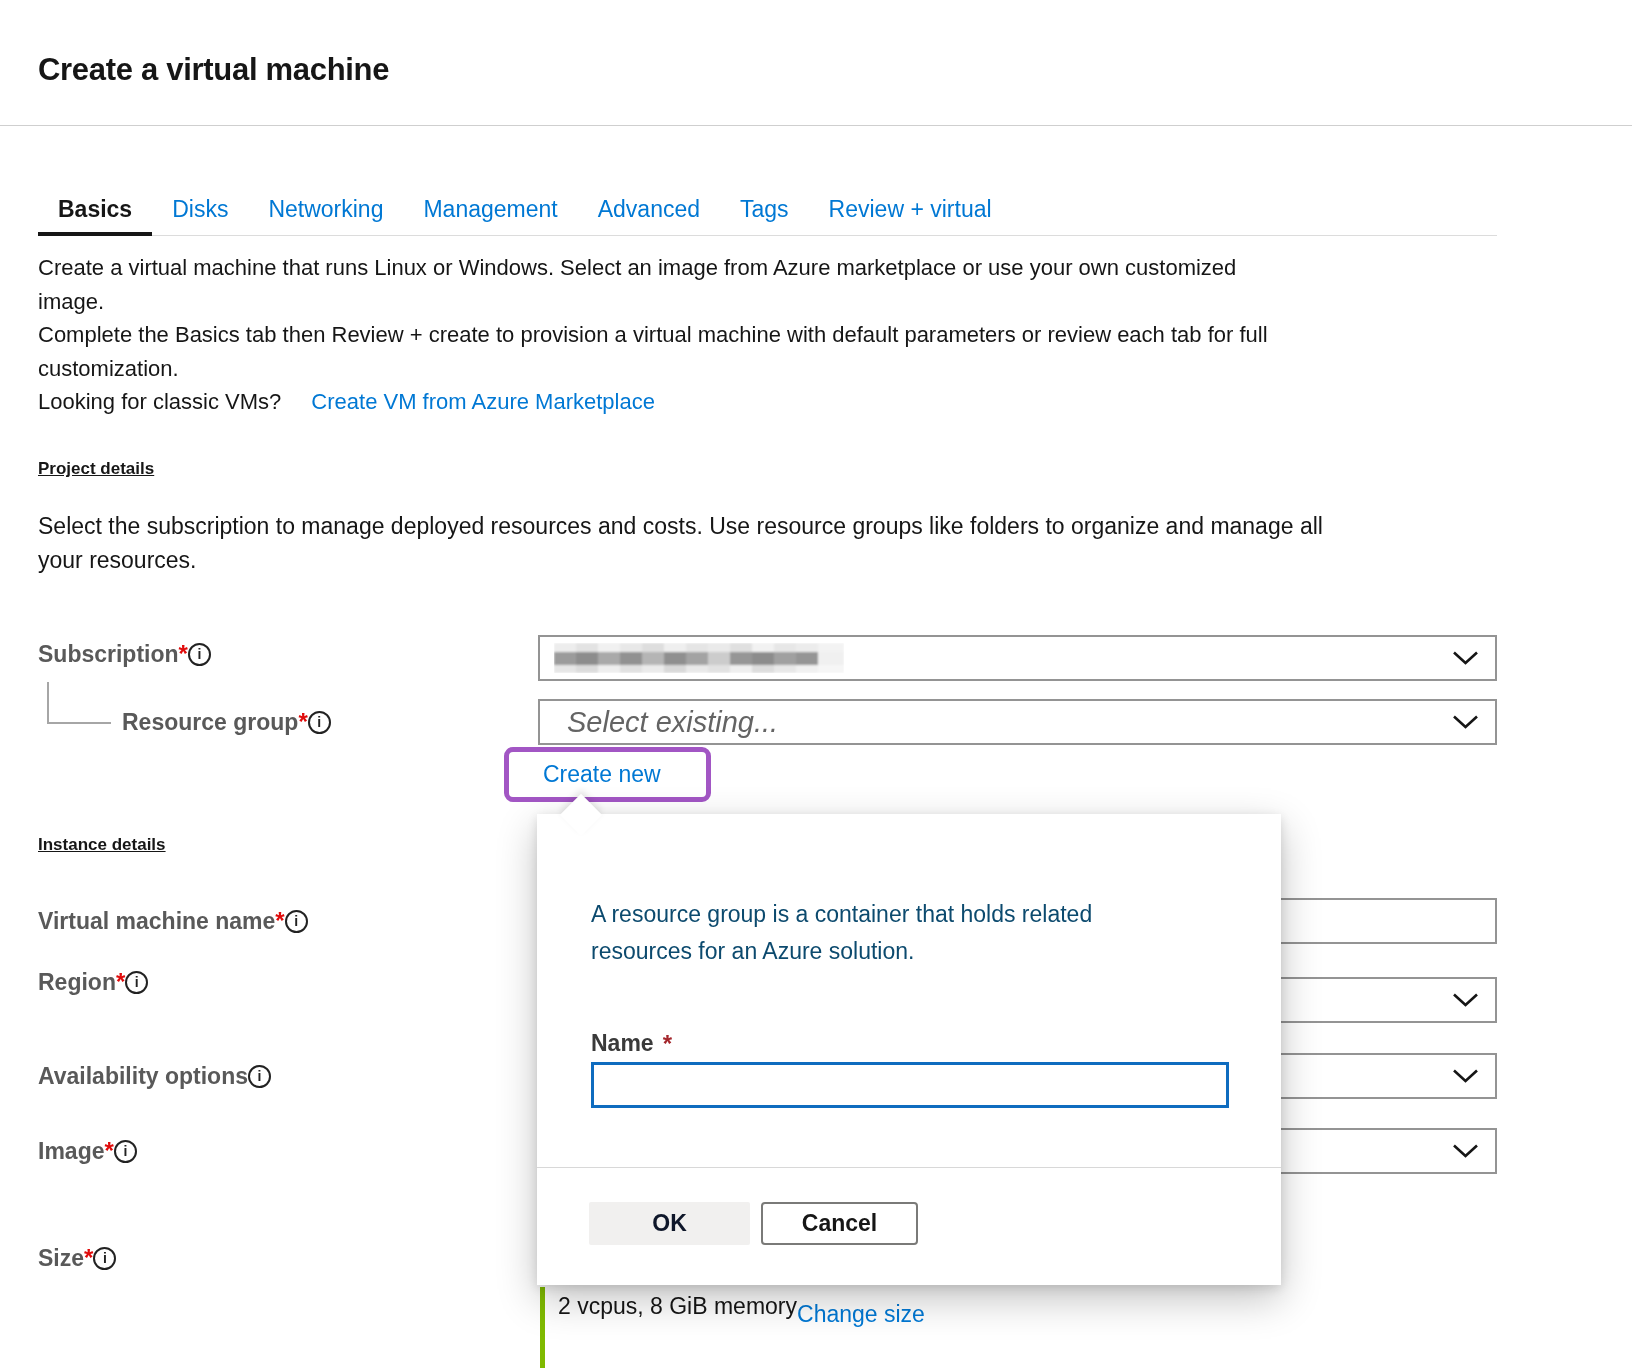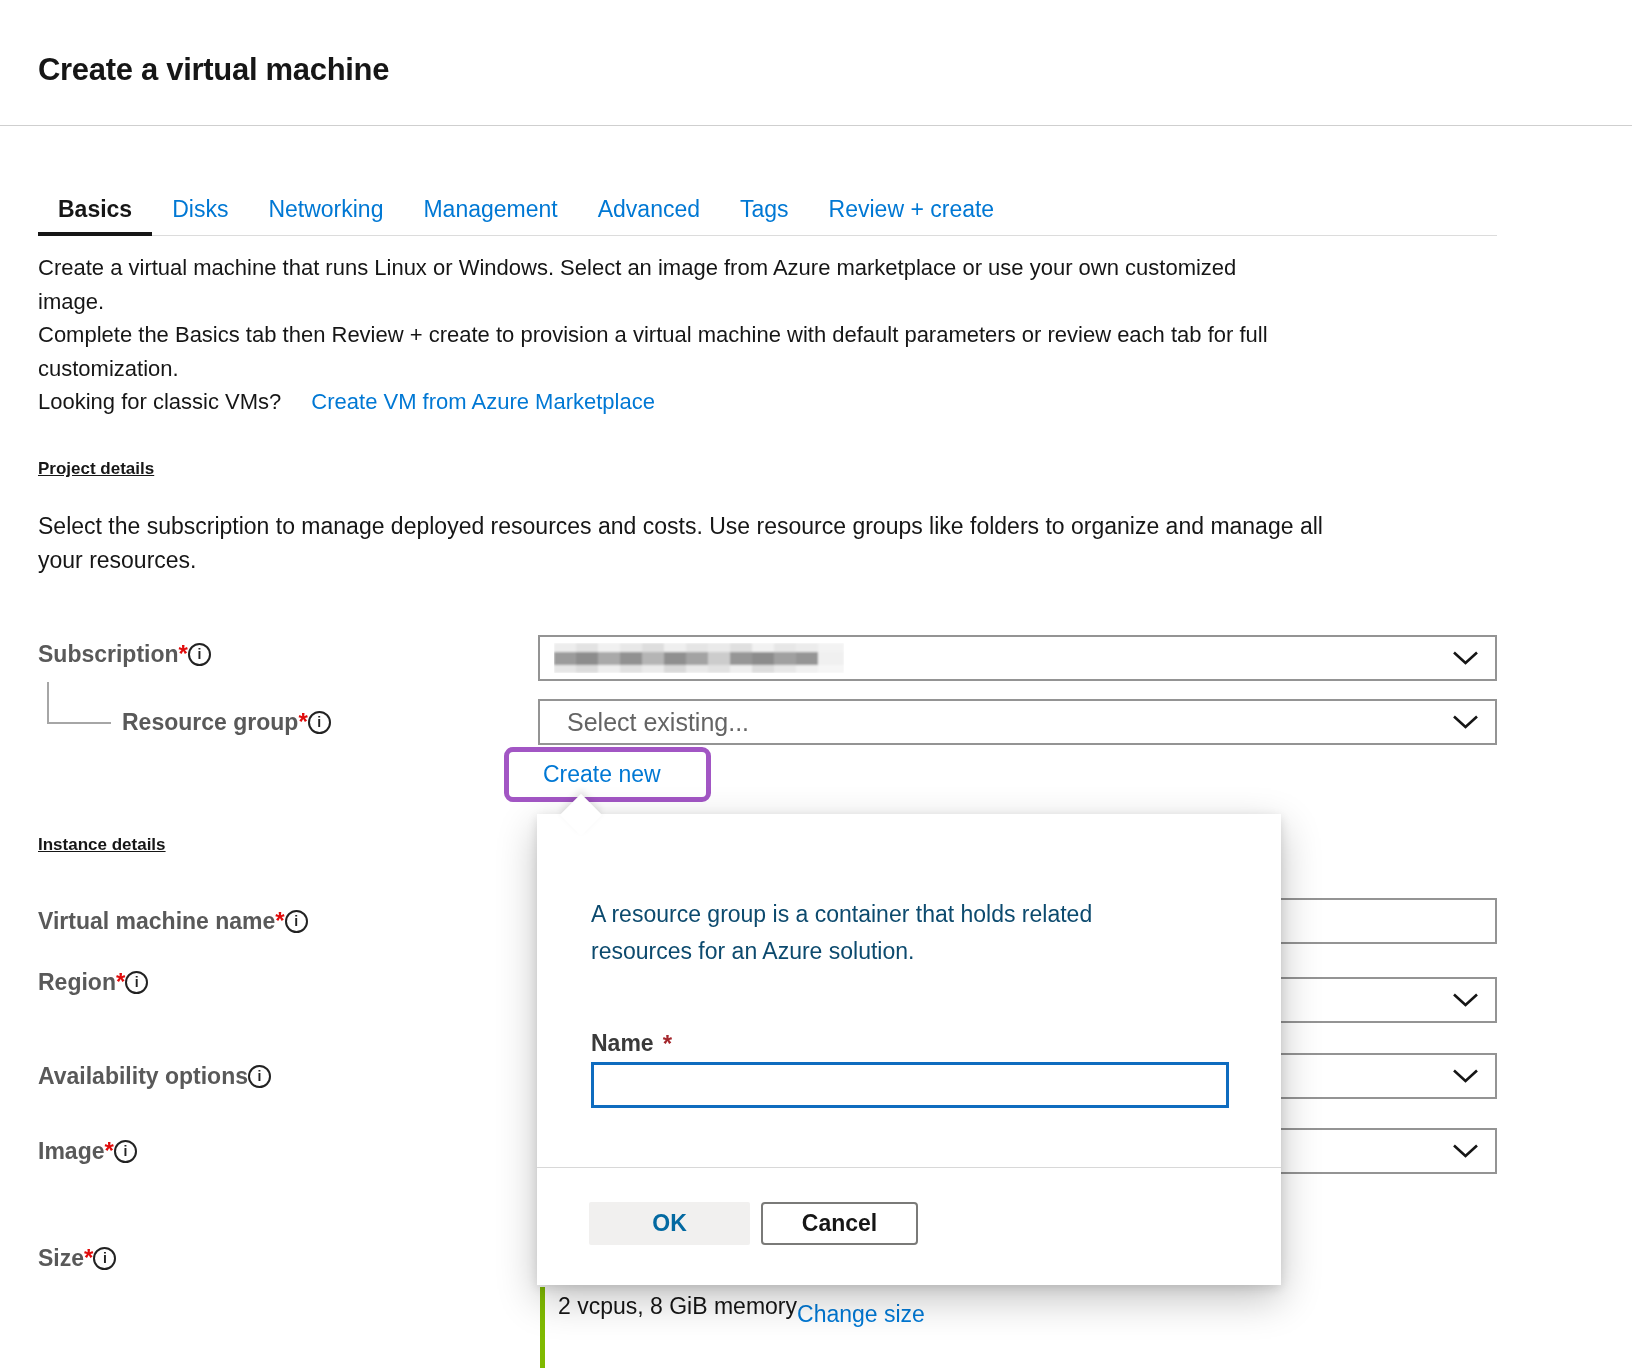--- a/index.html
+++ b/index.html
@@ -34,21 +34,21 @@
   .req{color:#e00b0b;font-weight:700;font-size:24px;line-height:1;}
   .req.dark{color:#a4262c;}
   .info{display:inline-flex;align-items:center;justify-content:center;width:23px;height:23px;
         border:2px solid #222;border-radius:50%;font-size:14px;line-height:1;color:#222;
         font-weight:600;box-sizing:border-box;cursor:pointer;}
 
   
   .field-box{box-sizing:border-box;left:538px;width:959px;height:46px;background:#fff;
              border:2px solid #949494;cursor:pointer;}
   .chev{position:absolute;right:16px;top:50%;transform:translateY(-50%);display:flex;}
-  .placeholder{position:absolute;left:27px;top:0;line-height:42px;font-size:25px;color:#646464;}
+  .placeholder{position:absolute;left:27px;top:0;line-height:42px;font-size:29px;font-style:italic;color:#646464;}
   .connector{left:47px;top:634px;width:62px;height:40px;border-left:2px solid #a6a6a6;border-bottom:2px solid #a6a6a6;}
 
   
   .create-wrap{left:504px;top:699px;width:207px;height:55px;box-sizing:border-box;
                border:5px solid #a256c4;border-radius:9px;display:flex;align-items:center;padding-left:34px;}
   .create-link{font-size:23px;color:#0078d4;cursor:pointer;}
 
   
   .popover{left:537px;top:766px;width:744px;height:471px;background:#fff;z-index:10;
            box-shadow:0 14px 38px rgba(0,0,0,0.24),0 3px 10px rgba(0,0,0,0.12);}
@@ -56,21 +56,21 @@
          transform:rotate(45deg);box-shadow:-3px -3px 6px rgba(0,0,0,0.10);}
   .pop-desc{left:54px;top:82px;font-size:23px;line-height:37px;color:#0c4a6e;}
   .pop-name-label{left:54px;top:216px;display:flex;align-items:center;gap:9px;
                   font-size:23px;font-weight:700;color:#3a3a3a;}
   .pop-input{left:54px;top:248px;width:638px;height:46px;box-sizing:border-box;
              border:3px solid #0f6cbf;background:#fff;font-size:23px;padding:0 12px;
              font-family:"Liberation Sans",sans-serif;outline:none;}
   .pop-divider{left:0;top:353px;width:744px;height:1px;background:#d8d8d8;}
   .btn{position:absolute;top:388px;height:43px;font-size:23px;font-weight:600;
        font-family:"Liberation Sans",sans-serif;display:flex;align-items:center;justify-content:center;}
-  .btn-ok{left:52px;width:161px;background:#f1f0ef;color:#0369a1;border:none;border-radius:2px;}
+  .btn-ok{left:52px;width:161px;background:#f1f0ef;color:#0f172a;border:none;border-radius:2px;}
   .btn-cancel{left:224px;width:157px;background:#fff;color:#161616;border:2px solid #7a7a78;
               border-radius:4px;box-sizing:border-box;cursor:pointer;}
 
   
   .size-info{left:540px;top:1239px;height:84px;border-left:5px solid #7fba00;padding-left:13px;
              display:flex;flex-direction:row;justify-content:flex-start;}
   .size-summary{font-size:23px;color:#161616;margin-top:6px;}
   .size-change{font-size:23px;margin-top:14px;}
 </style>
 </head>
@@ -81,21 +81,21 @@
   <div class="abs page-title">Create a virtual machine</div>
   <div class="abs top-divider"></div>
 
   <div class="abs tabbar">
     <div class="tab active">Basics</div>
     <div class="tab">Disks</div>
     <div class="tab">Networking</div>
     <div class="tab">Management</div>
     <div class="tab">Advanced</div>
     <div class="tab">Tags</div>
-    <div class="tab">Review + create</div>
+    <div class="tab">Review + virtual</div>
   </div>
 
   <div class="abs intro">
     <div class="nowrap">Create a virtual machine that runs Linux or Windows. Select an image from Azure marketplace or use your own customized</div>
     <div class="nowrap">image.</div>
     <div class="nowrap">Complete the Basics tab then Review + create to provision a virtual machine with default parameters or review each tab for full</div>
     <div class="nowrap">customization.</div>
     <div class="classic-row">
       <span>Looking for classic VMs?</span>
       <span class="link">Create VM from Azure Marketplace</span>

